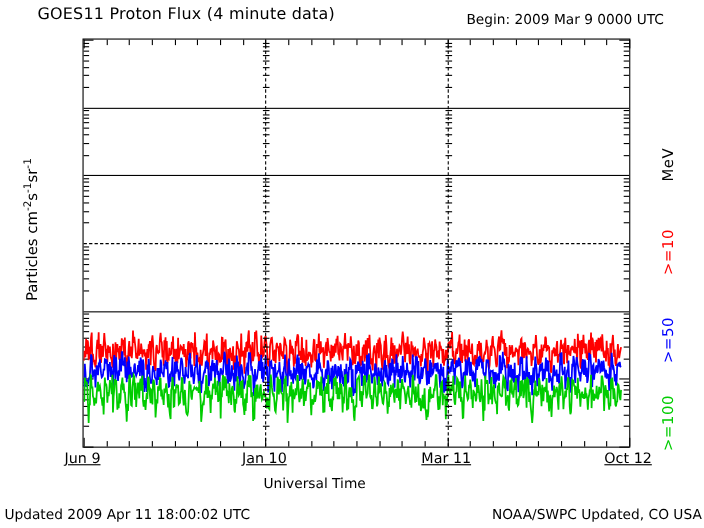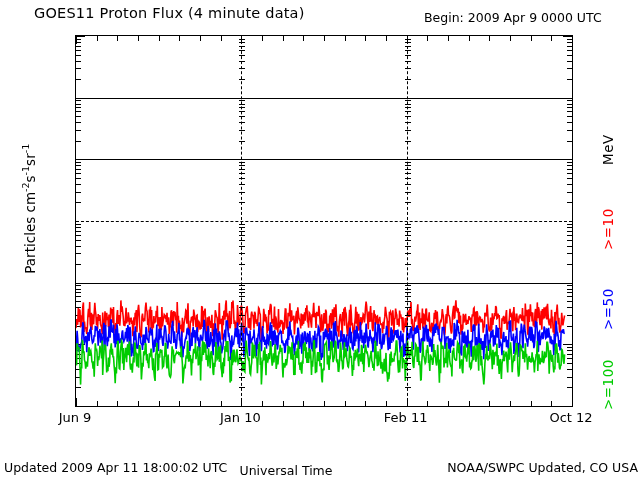--- a/index.html
+++ b/index.html
@@ -24,43 +24,43 @@
   .ytick-minor.right{left:auto;right:0;}
   .vdivider .ytick-minor{left:-3px;width:6px;}
 
   .xtick-minor{position:absolute;top:0;height:5px;width:0;border-left:1px solid #000;}
   .xtick-minor.bottom{top:auto;bottom:0;}
   .xtick-major{position:absolute;top:0;height:8px;width:0;border-left:1px solid #000;}
   .xtick-major.bottom{top:auto;bottom:0;}
 
   .ylabel-box{position:absolute;left:0;top:0;width:68px;}
 
-  .xlabel{position:absolute;top:410px;font-size:13px;transform:translateX(-50%);}
-
-  #axis-x-title{left:286px;top:432px;font-size:12.5px;transform:translateX(-50%);margin-top:31px;}
+  .xlabel{position:absolute;top:410px;font-size:13px;transform:translateX(-50%);text-decoration:underline;}
+
+  #axis-x-title{left:286px;top:432px;font-size:12.5px;transform:translateX(-50%);}
 
   #axis-y-title{position:absolute;left:-86px;top:200px;width:230px;text-align:center;
       font-size:13.5px;transform:rotate(-90deg);transform-origin:center center;}
   #axis-y-title sup{font-size:9.5px;vertical-align:super;}
 
   .legend-item{position:absolute;font-size:13.5px;letter-spacing:.5px;
       transform-origin:left top;transform:rotate(-90deg);white-space:nowrap;}
 
   #footer-left{left:4px;top:460px;font-size:12.5px;}
   #footer-right{right:2px;top:460px;font-size:12.5px;}
 
   .series{position:absolute;left:0;top:0;width:100%;height:100%;}
   svg{display:block;}
 </style>
 </head>
 <body>
 
 <div class="txt" id="chart-title">GOES11 Proton Flux (4 minute data)</div>
 
-<div class="txt" id="begin-label">Begin: 2009 Apr 9 0000 UTC</div>
+<div class="txt" id="begin-label">Begin: 2009 Mar 9 0000 UTC</div>
 
 <div id="axis-y-title">
   <span>Particles cm</span><sup>-2</sup>s<sup>-1</sup>sr<sup>-1</sup>
 </div>
 
 <div class="ylabel-box" id="ytick-labels"></div>
 
 <div id="plot-frame">
 
   <div id="grid-layer">
@@ -330,21 +330,21 @@
         <div class="ytick-minor" style="top: 9.55229px;"></div>
         <div class="ytick-minor" style="top: 5.97612px;"></div>
         <div class="ytick-minor" style="top: 2.82171px;"></div>
       </div>
     </div>
 </div>
 
 <div id="xtick-labels">
     <div class="txt xlabel" style="left: 75px;">Jun 9</div>
     <div class="txt xlabel" style="left: 240.333px;">Jan 10</div>
-    <div class="txt xlabel" style="left: 405.667px;">Feb 11</div>
+    <div class="txt xlabel" style="left: 405.667px;">Mar 11</div>
     <div class="txt xlabel" style="left: 571px;">Oct 12</div>
   </div>
 
 <div class="txt" id="axis-x-title">Universal Time</div>
 
 <div id="legend">
     <div class="legend-item" style="left: 600px; top: 165px; color: rgb(0, 0, 0);">MeV</div>
     <div class="legend-item" style="left: 600px; top: 250px; color: rgb(255, 0, 0);">&gt;=10</div>
     <div class="legend-item" style="left: 600px; top: 330px; color: rgb(0, 0, 255);">&gt;=50</div>
     <div class="legend-item" style="left: 600px; top: 410px; color: rgb(0, 204, 0);">&gt;=100</div>

